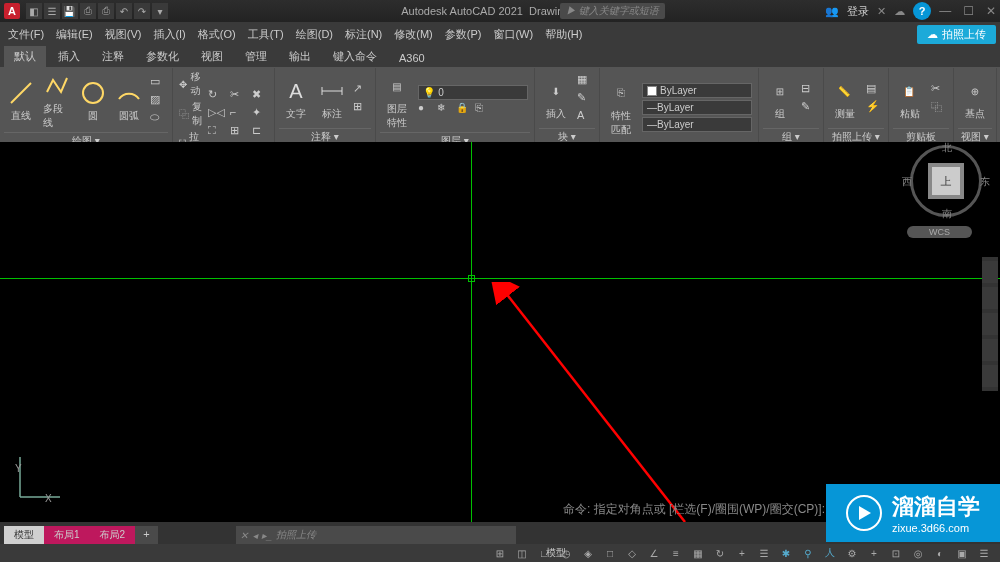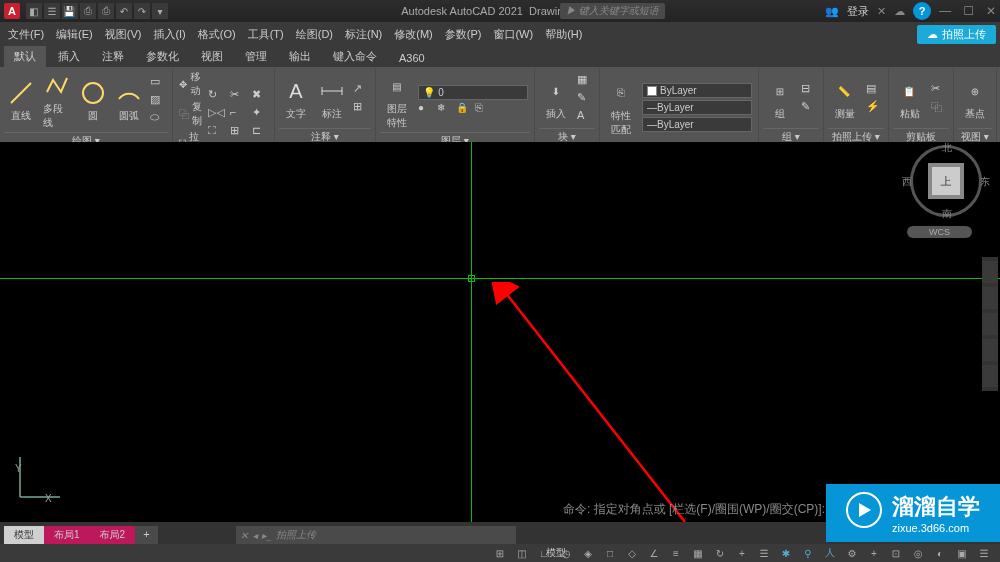--- a/index.html
+++ b/index.html
@@ -59,21 +59,21 @@
     .ltab { background: #be185d; padding: 2px 10px; font-size: 10px; color: #ccc; }
     .ltab.active { background: #d0d0d0; color: #333; }
     .ltab-add { background: #4a4a4a; padding: 2px 8px; color: #ccc; }
     
     .cmdline { position: absolute; left: 236px; bottom: 18px; width: 280px; height: 18px; background: #4a4a4a; display: flex; align-items: center; padding: 0 4px; gap: 4px; font-size: 10px; color: #888; font-style: italic; }
     
     .statusbar { position: absolute; left: 0; right: 0; bottom: 0; height: 18px; background: #3a3a3a; display: flex; align-items: center; justify-content: flex-end; gap: 2px; padding: 0 6px; }
     .sb-btn { width: 20px; height: 14px; display: flex; align-items: center; justify-content: center; font-size: 10px; color: #aaa; }
     .sb-model { position: absolute; left: 546px; font-size: 10px; color: #ccc; }
     
-    .watermark { position: absolute; right: 0; bottom: 20px; background: #0696d7; color: #fff; padding: 8px 20px; display: flex; gap: 10px; }
+    .watermark { position: absolute; right: 0; bottom: 20px; background: #0696d7; color: #fff; padding: 8px 20px; display: flex; align-items: center; gap: 10px; }
     .wm-logo { width: 36px; height: 36px; border: 2px solid #fff; border-radius: 50%; display: flex; align-items: center; justify-content: center; }
     .wm-text { font-size: 22px; font-weight: bold; }
     .wm-url { font-size: 11px; display: block; }
   </style>
 </head>
 <body>
 
 <div class="titlebar">
   <div class="logo">A</div>
   <div class="qat">

